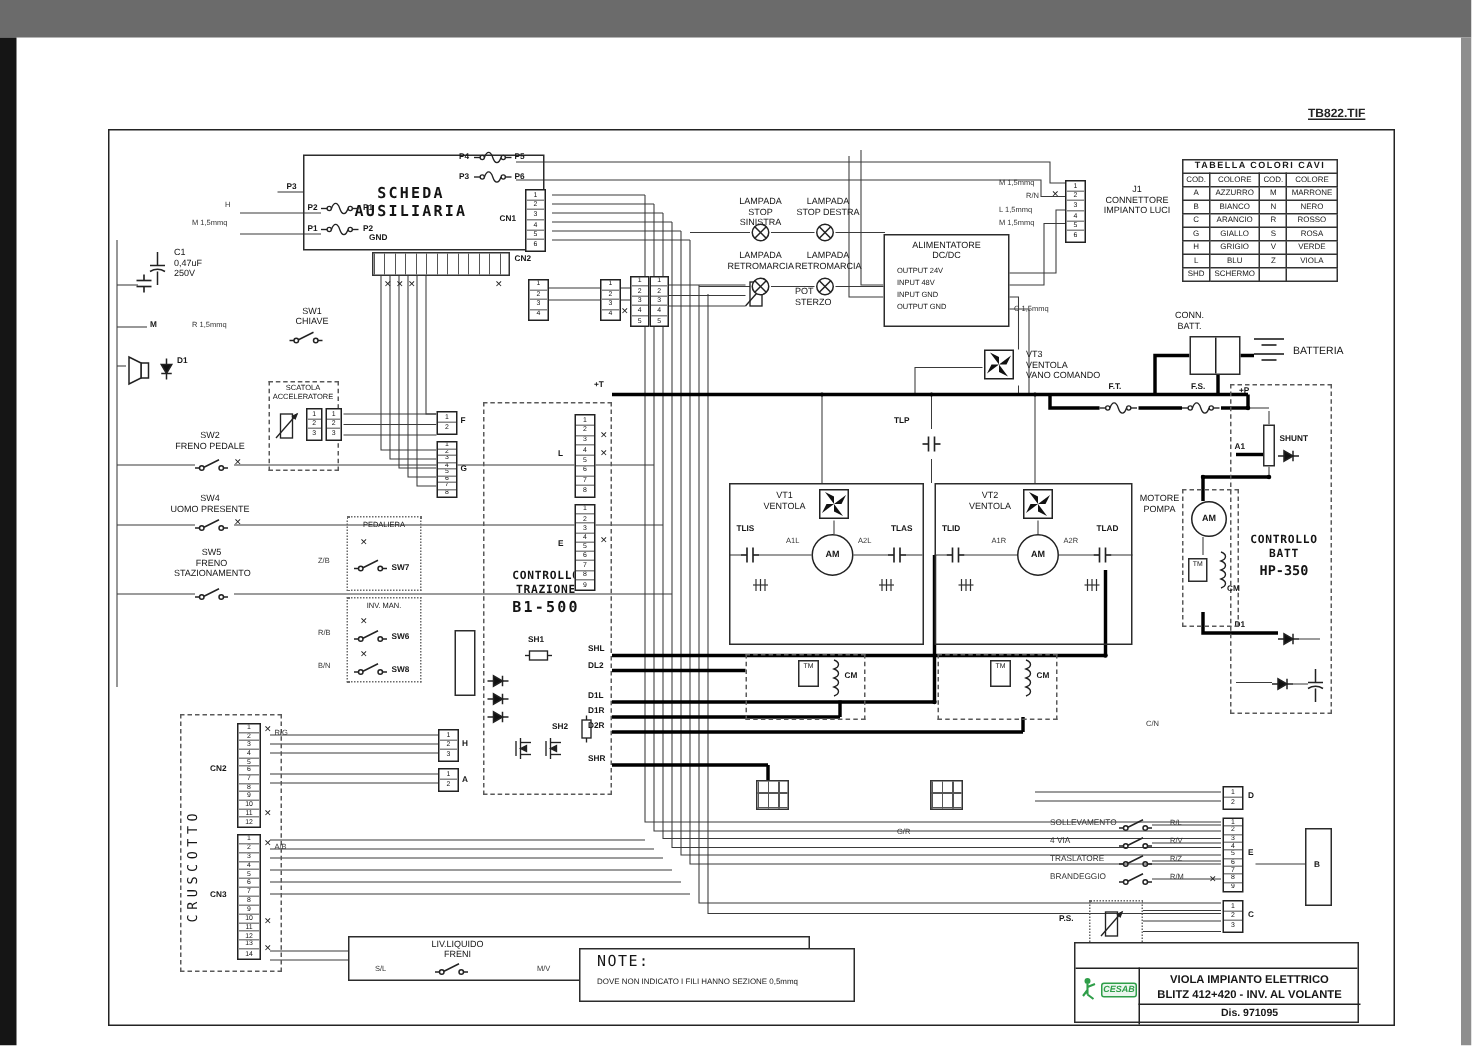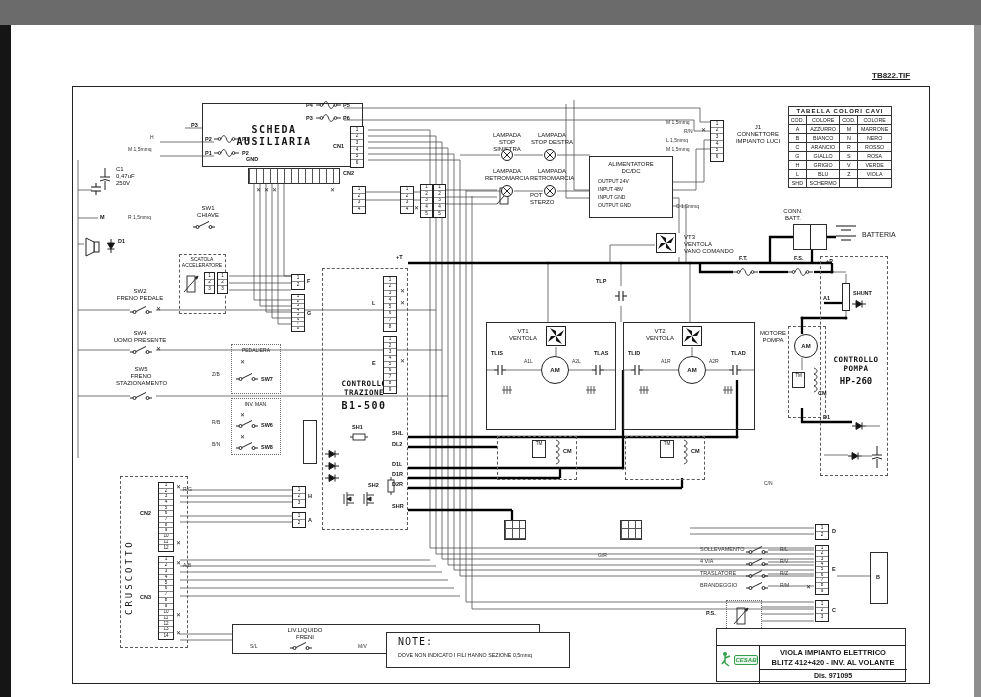--- a/index.html
+++ b/index.html
@@ -608,22 +608,22 @@
 <div class="abs term" style="left:826px;top:258px">+P</div>
 
 <div class="abs dash" style="left:820px;top:256px;width:68px;height:220px"></div>
 <div class="abs box wh" style="left:842px;top:283px;width:8px;height:28px"></div>
 <div class="abs term" style="left:853px;top:290px">SHUNT</div>
 <div class="abs term" style="left:823px;top:295px">A1</div>
 <svg class="abs sym" style="left:852px;top:300px" width="14" height="8">
     <use href="#sym-diode"></use>
   </svg>
 <div class="abs lbl mono med" style="left:832px;top:356px;width:48px">CONTROLLO
-POMPA</div>
-<div class="abs lbl mono" style="left:832px;top:376px;width:48px;font-size:9px;font-weight:bold">HP-260</div>
+BATT</div>
+<div class="abs lbl mono" style="left:832px;top:376px;width:48px;font-size:9px;font-weight:bold">HP-350</div>
 <div class="abs term" style="left:823px;top:414px">D1</div>
 <svg class="abs sym" style="left:852px;top:422px" width="14" height="8">
     <use href="#sym-diode"></use>
   </svg>
 <svg class="abs sym" style="left:848px;top:452px" width="14" height="8">
     <use href="#sym-diode"></use>
   </svg>
 <svg class="abs sym" style="left:872px;top:446px" width="10" height="22">
     <use href="#sym-cap"></use>
   </svg>

